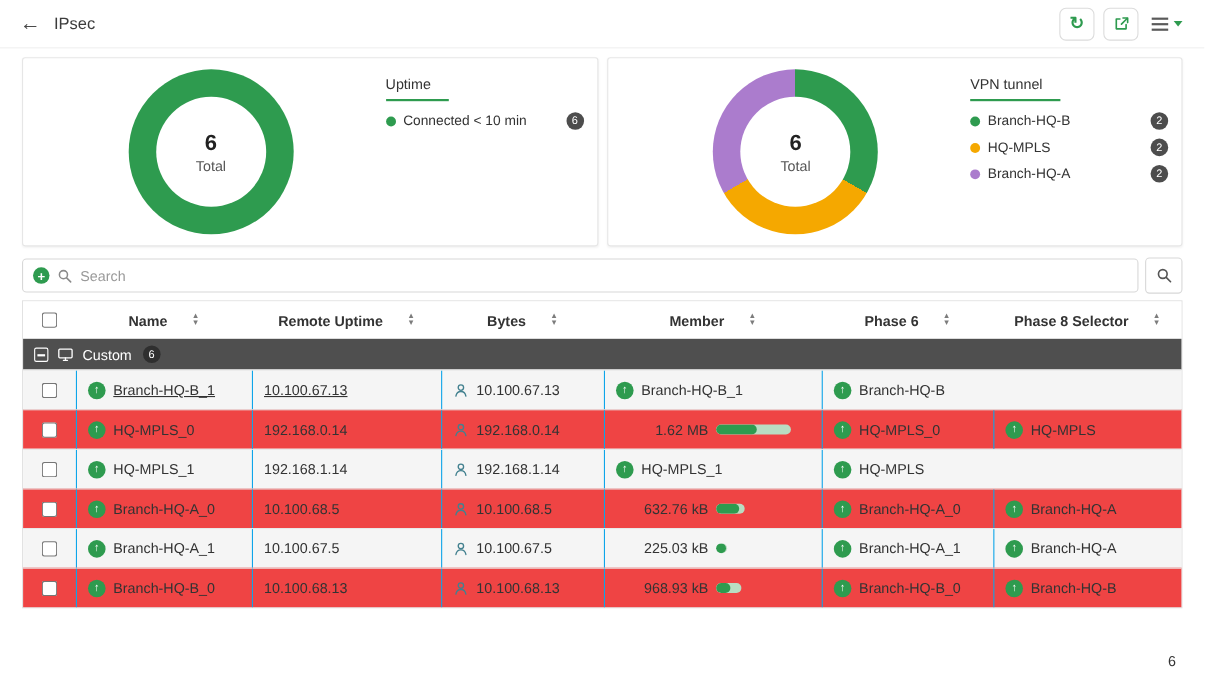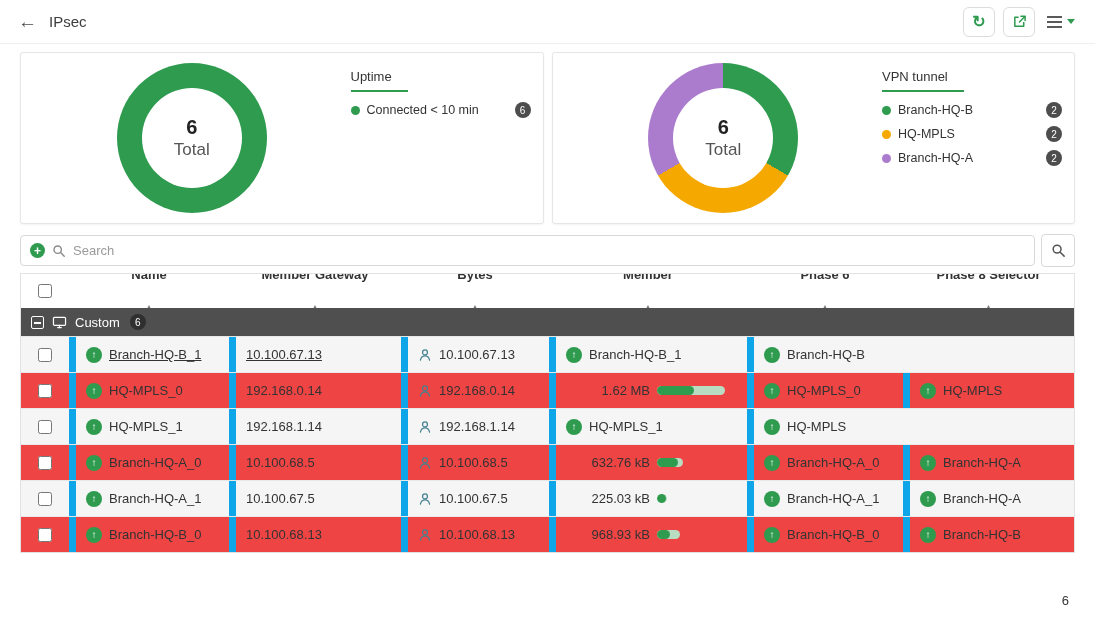--- a/index.html
+++ b/index.html
@@ -30,21 +30,21 @@
               border-right:4px solid transparent; border-top:5px solid #2e9b4f; }
   
   .cards { display:flex; gap:8px; padding:8px 20px 4px; }
   .card { flex:1; border:1px solid #e6e6e6; border-radius:3px; background:#fff;
           box-shadow:0 1px 2px rgba(0,0,0,.05); display:flex; height:172px; padding:8px 12px; }
   .donut-area { flex:1; display:flex; align-items:center; justify-content:center; }
   .donut { width:150px; height:150px; border-radius:50%; position:relative; background:#2e9b4f; }
   .donut-hole { position:absolute; inset:25px; background:#fff; border-radius:50%;
           display:flex; flex-direction:column; align-items:center; justify-content:center; }
   .total-num { font-size:20px; font-weight:bold; color:#222; }
-  .total-label { font-size:17px; color:#555; margin-top:1px; }
+  .total-label { font-size:13px; color:#555; margin-top:1px; }
   .legend { width:180px; padding-top:8px; }
   .legend-title { display:inline-block; font-size:13px; color:#333;
           border-bottom:2px solid #2e9b4f; padding:0 16px 6px 0; margin-bottom:10px; }
   .legend-item { display:flex; align-items:center; gap:7px; margin-bottom:8px; font-size:12.5px; }
   .legend-dot { width:9px; height:9px; border-radius:50%; flex:0 0 9px; background:#888; }
   .count-badge { margin-left:auto; background:#4d4d4d; color:#fff; min-width:16px; height:16px;
           border-radius:8px; font-size:10px; display:flex; align-items:center; justify-content:center; }
   
   .search-row { display:flex; gap:6px; padding:6px 20px 4px; align-items:center; }
   .search-box { flex:1; height:31px; border:1px solid #d8d8d8; border-radius:4px;
@@ -56,24 +56,24 @@
   .search-box input { border:none; outline:none; flex:1; font-size:13px; color:#333;
           font-family:"Liberation Sans", sans-serif; background:transparent; }
   .search-box input::placeholder { color:#9a9a9a; }
   .search-btn { width:34px; height:33px; border:1px solid #d8d8d8; border-radius:4px;
           background:#fff; display:flex; align-items:center; justify-content:center; cursor:pointer; }
   
   .table { margin:2px 20px 0; border:1px solid #e2e2e2; }
   .trow { display:grid; grid-template-columns:48px 160px 172px 148px 198px 156px 1fr;
           align-items:stretch; }
   .cell { display:flex; align-items:center; gap:7px; padding:0 10px; min-height:100%;
-          border-left:7px solid #0ea5e9; overflow:hidden; white-space:nowrap; }
+          border-left:1px solid #0ea5e9; overflow:hidden; white-space:nowrap; }
   .cell:first-child { border-left:none; justify-content:center; }
   .thead { height:34px; background:#fff; font-weight:bold; }
-  .thead .cell { justify-content:center; gap:22px; border-left:none;flex-direction:column; }
+  .thead .cell { justify-content:center; gap:22px; border-left:none; }
   .sort-icon { display:inline-flex; flex-direction:column; align-items:center; line-height:6px;
           font-size:7px; color:#7c7c7c; }
   .sort-icon::before { content:"▲"; } .sort-icon::after { content:"▼"; }
   .group-row { height:28px; background:#4f4f4f; color:#fff; display:flex; align-items:center;
           gap:8px; padding:0 10px; font-size:13px; }
   .collapse-box { width:13px; height:13px; border:1px solid #fff; border-radius:2px;
           position:relative; flex:0 0 13px; cursor:pointer; }
   .collapse-box::after { content:""; position:absolute; left:2px; right:2px; top:5px;
           height:2px; background:#fff; }
   .group-badge { background:#2f2f2f; margin-left:2px; }
@@ -191,21 +191,21 @@
 
   <div class="trow thead">
     <div class="cell">
       <input type="checkbox" style="">
     </div>
     <div class="cell">
       <span>Name</span>
       <span class="sort-icon"></span>
     </div>
     <div class="cell">
-      <span>Member Gateway</span>
+      <span>Remote Uptime</span>
       <span class="sort-icon"></span>
     </div>
     <div class="cell">
       <span>Bytes</span>
       <span class="sort-icon"></span>
     </div>
     <div class="cell">
       <span>Member</span>
       <span class="sort-icon"></span>
     </div>

